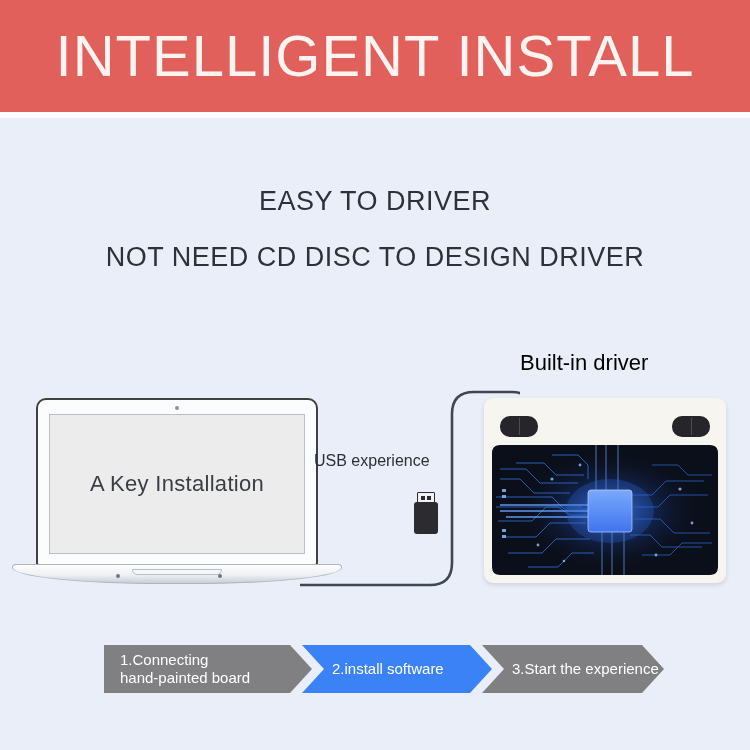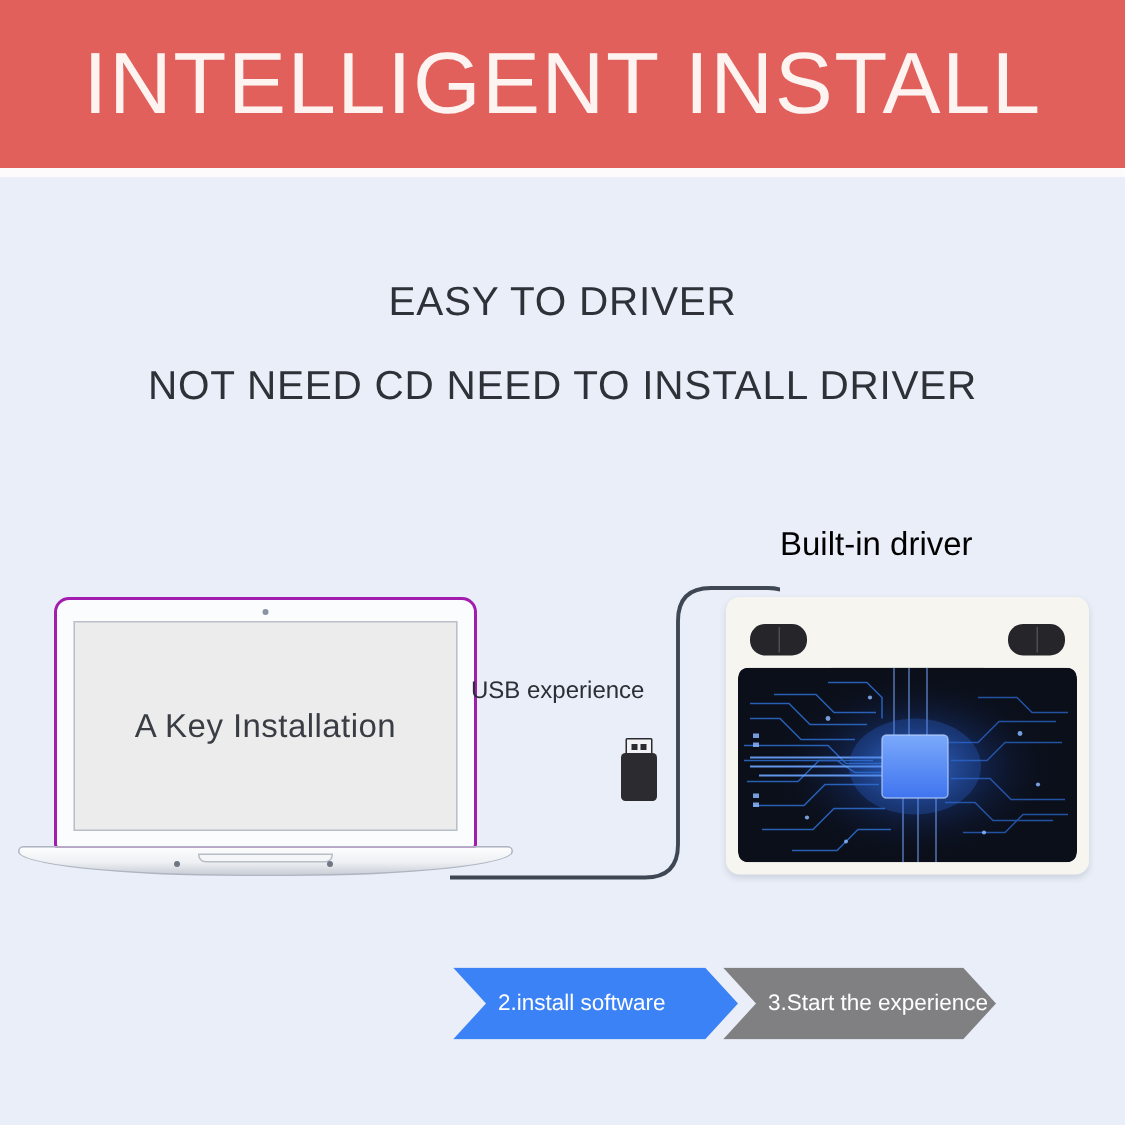--- a/index.html
+++ b/index.html
@@ -142,21 +142,21 @@
     width: 330px;
     height: 195px;
   }
   .laptop-lid {
     position: absolute;
     left: 24px;
     top: 0;
     width: 282px;
     height: 168px;
     background: #fbfcfd;
-    border: 2px solid #a21caf;
+    border: 2px solid #404040;
     border-radius: 10px 10px 3px 3px;
     box-sizing: border-box;
   }
   .laptop-cam {
     position: absolute;
     left: 50%;
     top: 6px;
     margin-left: -2px;
     width: 4px;
     height: 4px;
@@ -318,21 +318,21 @@
 
 <div class="page">
 
   <div class="header-band">
     <div class="header-title">INTELLIGENT INSTALL</div>
   </div>
   <div class="header-underline"></div>
 
   <div class="subtitle-block">
     <div class="subtitle-1">EASY TO DRIVER</div>
-    <div class="subtitle-2">NOT NEED CD NEED TO INSTALL DRIVER</div>
+    <div class="subtitle-2">NOT NEED CD DISC TO DESIGN DRIVER</div>
   </div>
 
   <div class="builtin-label">Built-in driver</div>
 
   <div class="laptop">
     <div class="laptop-lid">
       <div class="laptop-cam"></div>
       <div class="laptop-screen">
         <div class="laptop-screen-text">A Key Installation</div>
       </div>
@@ -430,20 +430,24 @@
 
           <ellipse cx="118" cy="66" rx="44" ry="32" fill="#2f6ae0" opacity="0.28"></ellipse>
           <rect x="96" y="45" width="44" height="42" rx="3" fill="url(#chipg)"></rect>
           <rect x="96" y="45" width="44" height="42" rx="3" fill="none" stroke="#bcd4ff" stroke-width="1" opacity="0.7"></rect>
         </g>
       </svg>
     </div>
   </div>
 
   <div class="steps">
+    <div class="step step-1">
+      <div class="step-text two-line">1.Connecting
+ hand-painted board</div>
+    </div>
     <div class="step step-2">
       <div class="step-text">2.install software</div>
     </div>
     <div class="step step-3">
       <div class="step-text">3.Start the experience</div>
     </div>
   </div>
 
 </div>
 

